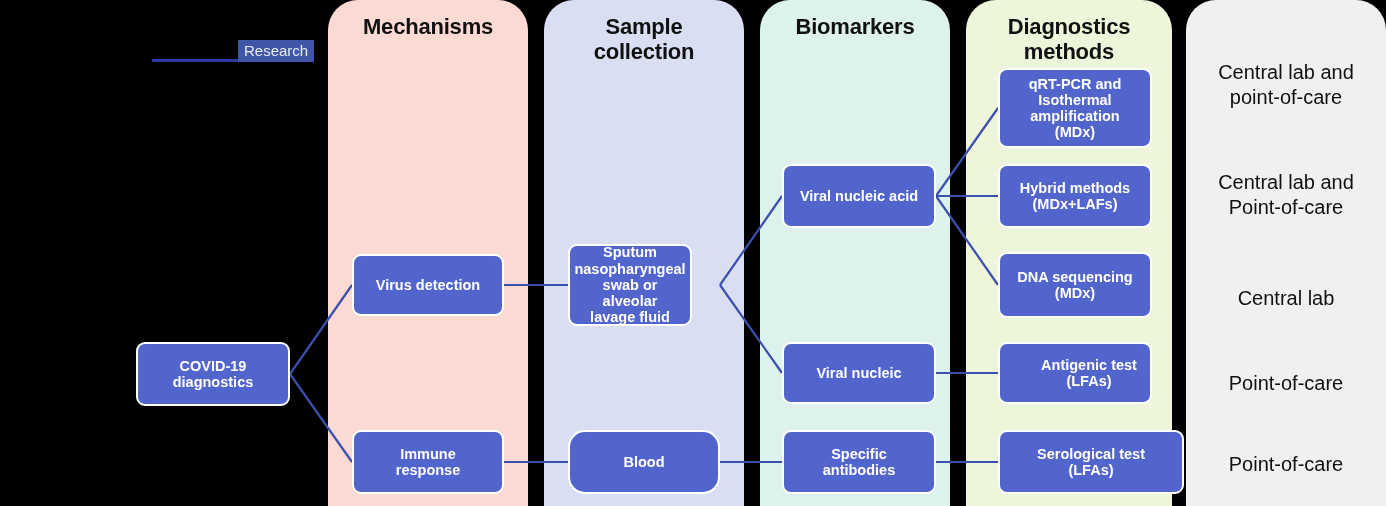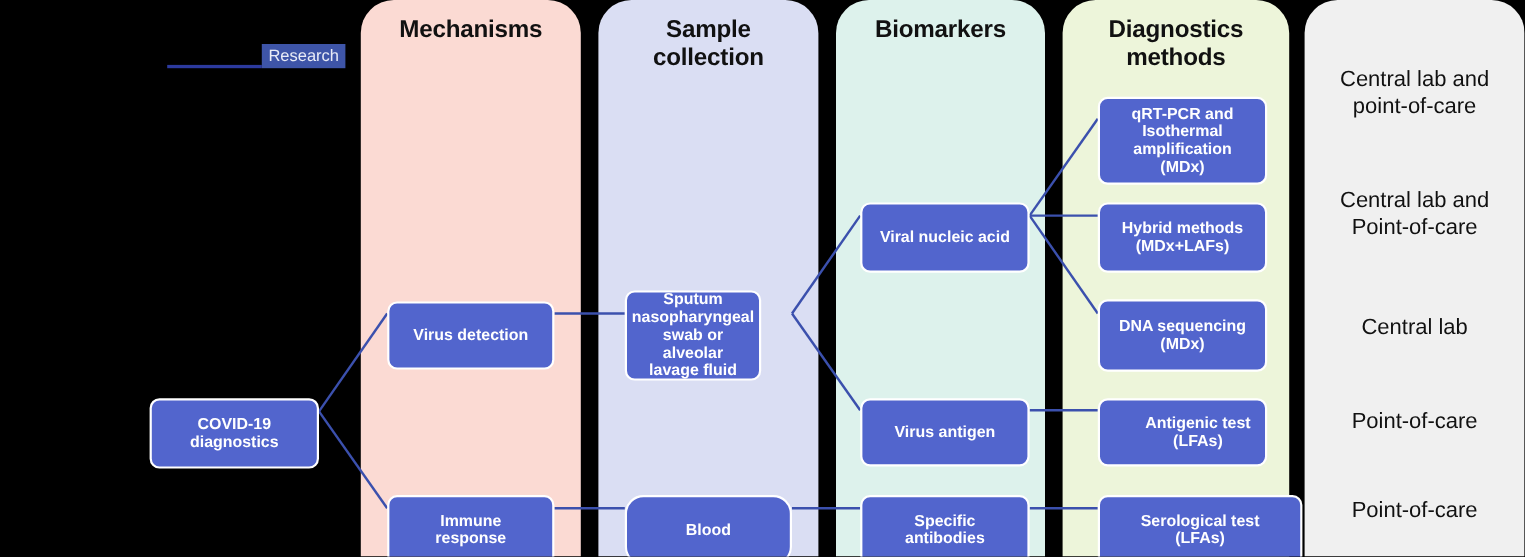--- a/index.html
+++ b/index.html
@@ -12,21 +12,20 @@
     font-weight:bold;font-size:22px;color:#111;line-height:1.15;
     font-family:"Liberation Sans",sans-serif;letter-spacing:-0.2px;
   }
 
   .node{
     position:absolute;background:#5265cd;border:2px solid #ffffff;border-radius:9px;
     color:#fff;font-weight:bold;font-size:14.5px;line-height:1.12;
     display:flex;align-items:center;justify-content:center;text-align:center;
     box-sizing:border-box;padding:2px 4px;
     font-family:"Liberation Sans",sans-serif;
-    margin-top:20px;
   }
 
   .rlabel{
     position:absolute;text-align:center;color:#111;
     font-size:20px;line-height:1.25;font-family:"Liberation Sans",sans-serif;
   }
 
   svg.links{position:absolute;left:0;top:0;width:1386px;height:506px;pointer-events:none;}
 
   .legend-line{position:absolute;background:#2c3a9e;}
@@ -90,21 +89,21 @@
 
   <div class="node" style="left:136px;top:342px;width:154px;height:64px;">COVID-19<br>diagnostics</div>
 
   <div class="node" style="left:352px;top:254px;width:152px;height:62px;">Virus detection</div>
   <div class="node" style="left:352px;top:430px;width:152px;height:64px;">Immune<br>response</div>
 
   <div class="node" style="left:568px;top:244px;width:124px;height:82px;">Sputum<br>nasopharyngeal<br>swab or alveolar<br>lavage fluid</div>
   <div class="node" style="left:568px;top:430px;width:152px;height:64px;border-radius:17px;">Blood</div>
 
   <div class="node" style="left:782px;top:164px;width:154px;height:64px;">Viral nucleic acid</div>
-  <div class="node" style="left:782px;top:342px;width:154px;height:62px;">Virus antigen</div>
+  <div class="node" style="left:782px;top:342px;width:154px;height:62px;">Viral nucleic</div>
   <div class="node" style="left:782px;top:430px;width:154px;height:64px;">Specific<br>antibodies</div>
 
   <div class="node" style="left:998px;top:68px;width:154px;height:80px;">qRT-PCR and<br>Isothermal<br>amplification<br>(MDx)</div>
   <div class="node" style="left:998px;top:164px;width:154px;height:64px;">Hybrid methods<br>(MDx+LAFs)</div>
   <div class="node" style="left:998px;top:252px;width:154px;height:66px;">DNA sequencing<br>(MDx)</div>
   <div class="node" style="left:998px;top:342px;width:154px;height:62px;padding-left:32px;">Antigenic test<br>(LFAs)</div>
   <div class="node" style="left:998px;top:430px;width:186px;height:64px;">Serological test<br>(LFAs)</div>
 
   <div class="rlabel" style="left:1186px;top:60px;width:200px;">Central lab and<br>point-of-care</div>
   <div class="rlabel" style="left:1186px;top:170px;width:200px;">Central lab and<br>Point-of-care</div>

